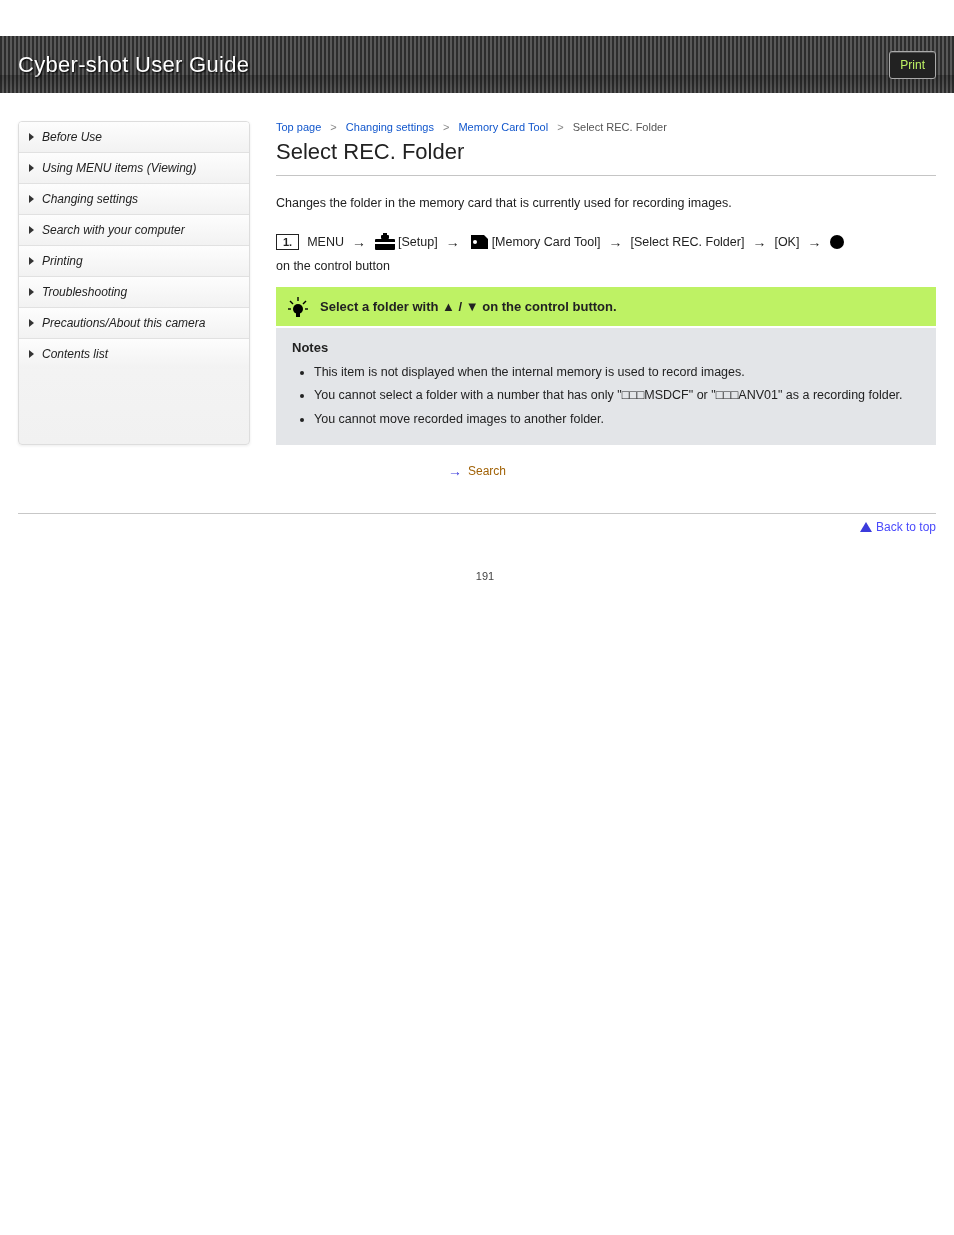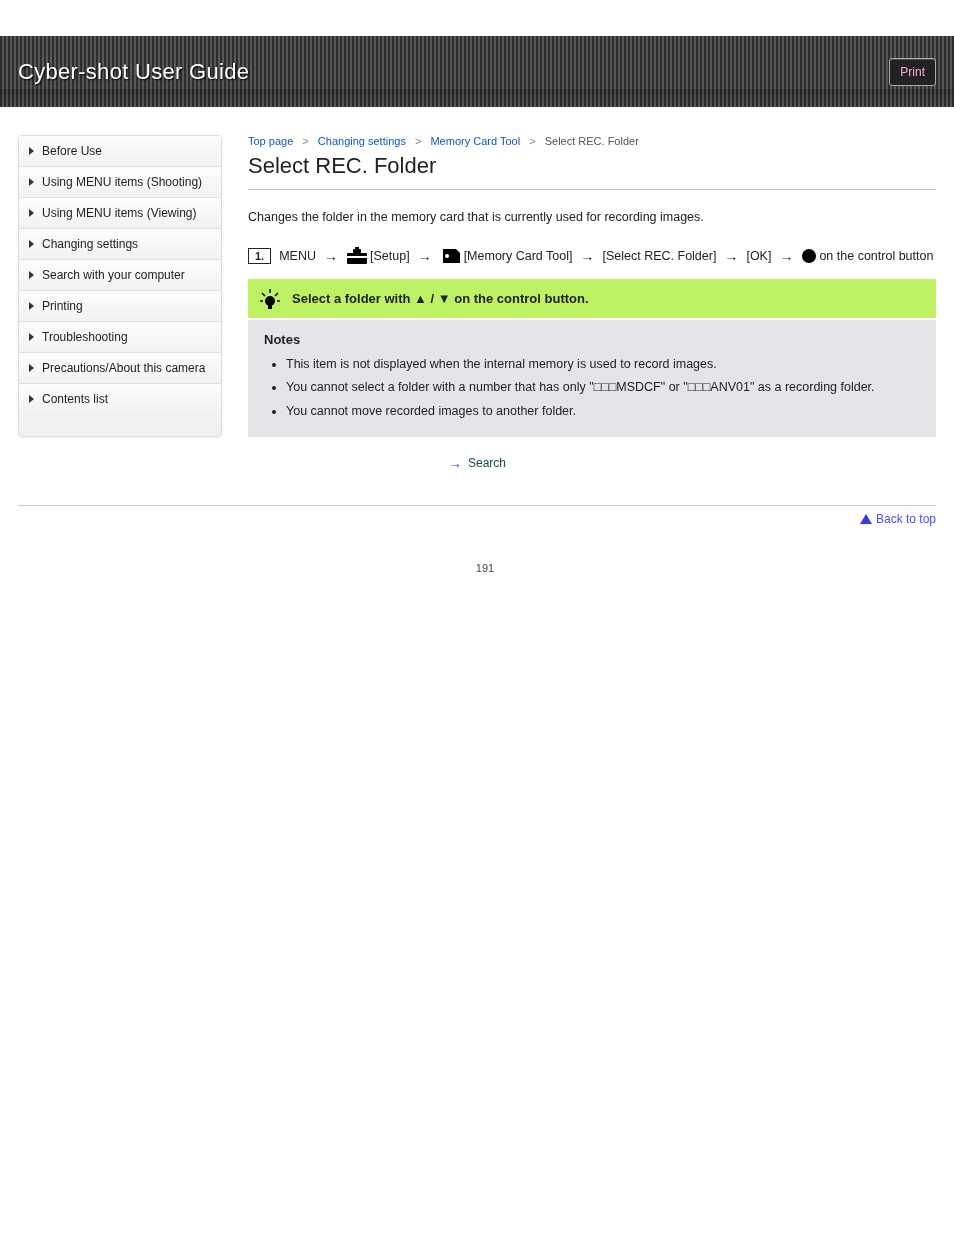--- a/index.html
+++ b/index.html
@@ -1,39 +1,39 @@
 <!DOCTYPE html>
 <html><head>
 <meta charset="utf-8">
 <style>
   * { box-sizing: border-box; margin: 0; padding: 0; }
   body { font-family: Arial, Helvetica, sans-serif; font-size: 13px; color: #222; background: #fff; width: 954px; margin: 0 auto; }
   .page { padding: 0 0 40px 0; }
-  .header-bar { position: relative; height: 71px; background: repeating-linear-gradient(90deg, #2d2d2d 0px, #2d2d2d 2px, #595959 2px, #595959 4px); color: #fff; display: flex; align-items: center; padding: 0 18px; margin-top: 36px; }
+  .header-bar { position: relative; height: 57px; background: repeating-linear-gradient(90deg, #2d2d2d 0px, #2d2d2d 2px, #595959 2px, #595959 4px); color: #fff; display: flex; align-items: center; padding: 0 18px; margin-top: 36px; }
   .header-bar::before { content:""; position:absolute; left:0; right:0; bottom:0; height:18px; background: linear-gradient(to bottom, rgba(0,0,0,.25), rgba(0,0,0,0)); }
   .header-title { font-size: 22px; font-weight: 400; letter-spacing: .3px; text-shadow: 1px 1px 2px #000; }
-  .header-print { position: absolute; right: 18px; top: 50%; transform: translateY(-50%); border: 1px solid #aaa; background:#222; color:#f9a8d4; padding:6px 10px; font-size:12px; border-radius:3px; box-shadow: 0 1px 0 rgba(255,255,255,.2) inset; cursor:pointer; }
+  .header-print { position: absolute; right: 18px; top: 50%; transform: translateY(-50%); border: 1px solid #aaa; background:#222; color:#bef264; padding:6px 10px; font-size:12px; border-radius:3px; box-shadow: 0 1px 0 rgba(255,255,255,.2) inset; cursor:pointer; }
   .body-wrap { display:flex; gap:26px; padding: 28px 18px 10px 18px; }
-  .sidebar { width: 204px; flex-shrink:0; border:1px solid #ddd; border-radius:4px; overflow:hidden; background: linear-gradient(#fafafa,#f1f1f1); box-shadow: 0 1px 3px rgba(0,0,0,.08); }
+  .sidebar { width: 232px; flex-shrink:0; border:1px solid #ddd; border-radius:4px; overflow:hidden; background: linear-gradient(#fafafa,#f1f1f1); box-shadow: 0 1px 3px rgba(0,0,0,.08); font-style: italic; }
   .sidebar-item { display:flex; align-items:center; gap:8px; padding:8px 10px; border-bottom:1px solid #e1e1e1; font-size:12px; cursor:pointer; background: linear-gradient(#fdfdfd,#f2f2f2); }
   .sidebar-item:last-child { border-bottom:none; }
   .sidebar-item.active { background: linear-gradient(#d6f1f9,#c4e9f4); }
   .sidebar-caret { display:inline-block; width:0; height:0; border-left:5px solid #333; border-top:4px solid transparent; border-bottom:4px solid transparent; flex-shrink:0; }
   .continued { padding: 8px 18px 18px 18px; display:flex; justify-content:center; align-items:center; gap:6px; font-size:12px; }
   .main { flex:1; min-width:0; }
   .breadcrumb { font-size:11px; color:#555; margin-bottom:6px; }
   .breadcrumb a { color:#1156cc; text-decoration:none; }
   .breadcrumb .sep { margin:0 6px; color:#888; }
   .page-title { font-size:22px; font-weight:400; color:#222; padding-bottom:10px; border-bottom:1px solid #c5c5c5; margin-bottom:18px; }
   .intro p { font-size:12.5px; line-height:1.5; margin-bottom:14px; }
   .path-row { display:flex; flex-wrap:wrap; align-items:center; column-gap:2px; row-gap:8px; font-size:12.5px; padding:6px 0 14px 0; }
   .step-label { font-weight:bold; margin-right:6px; }
   .arrow { font-size:14px; margin:0 6px; }
   .svg-inline { vertical-align:middle; }
-  .link { color:#14532d; text-decoration:none; }
+  .link { color:#a16207; text-decoration:none; }
   .hint-box { background:#bef264; padding:12px 14px 12px 44px; position:relative; font-weight:bold; font-size:13px; margin-bottom:2px; }
   .hint-icon { position:absolute; left:12px; top:10px; }
   .note-box { background:#e3e5e8; padding:12px 16px; }
   .note-title { font-weight:bold; font-size:13px; margin-bottom:8px; }
   .note-list { list-style:disc; padding-left:22px; font-size:12.5px; line-height:1.55; }
   .note-list li { margin-bottom:4px; }
   .footer-bar { border-top:1px solid #c7c7c7; margin:16px 18px 0 18px; padding-top:6px; display:flex; justify-content:flex-end; align-items:center; gap:6px; font-size:12px; }
   .footer-bar .top-link { color:#4a4afc; text-decoration:none; display:flex; align-items:center; gap:4px; }
   .page-num { text-align:center; font-size:11px; color:#444; margin-top:36px;padding-left:16px; }
   .continued-arrow { color:#3b3bdc; font-size:14px; font-weight:bold; }
@@ -46,24 +46,20 @@
   <div class="header-bar">
     <span class="header-title">Cyber-shot User Guide</span>
     <button class="header-print">Print</button>
   </div>
 
   <div class="body-wrap">
     <div class="sidebar">
       <div class="sidebar-item">
         <span class="sidebar-caret"></span>
         <span>Before Use</span>
-      </div>
-      <div class="sidebar-item">
-        <span class="sidebar-caret"></span>
-        <span>Using MENU items (Shooting)</span>
       </div>
       <div class="sidebar-item">
         <span class="sidebar-caret"></span>
         <span>Using MENU items (Viewing)</span>
       </div>
       <div class="sidebar-item">
         <span class="sidebar-caret"></span>
         <span>Changing settings</span>
       </div>
       <div class="sidebar-item">

